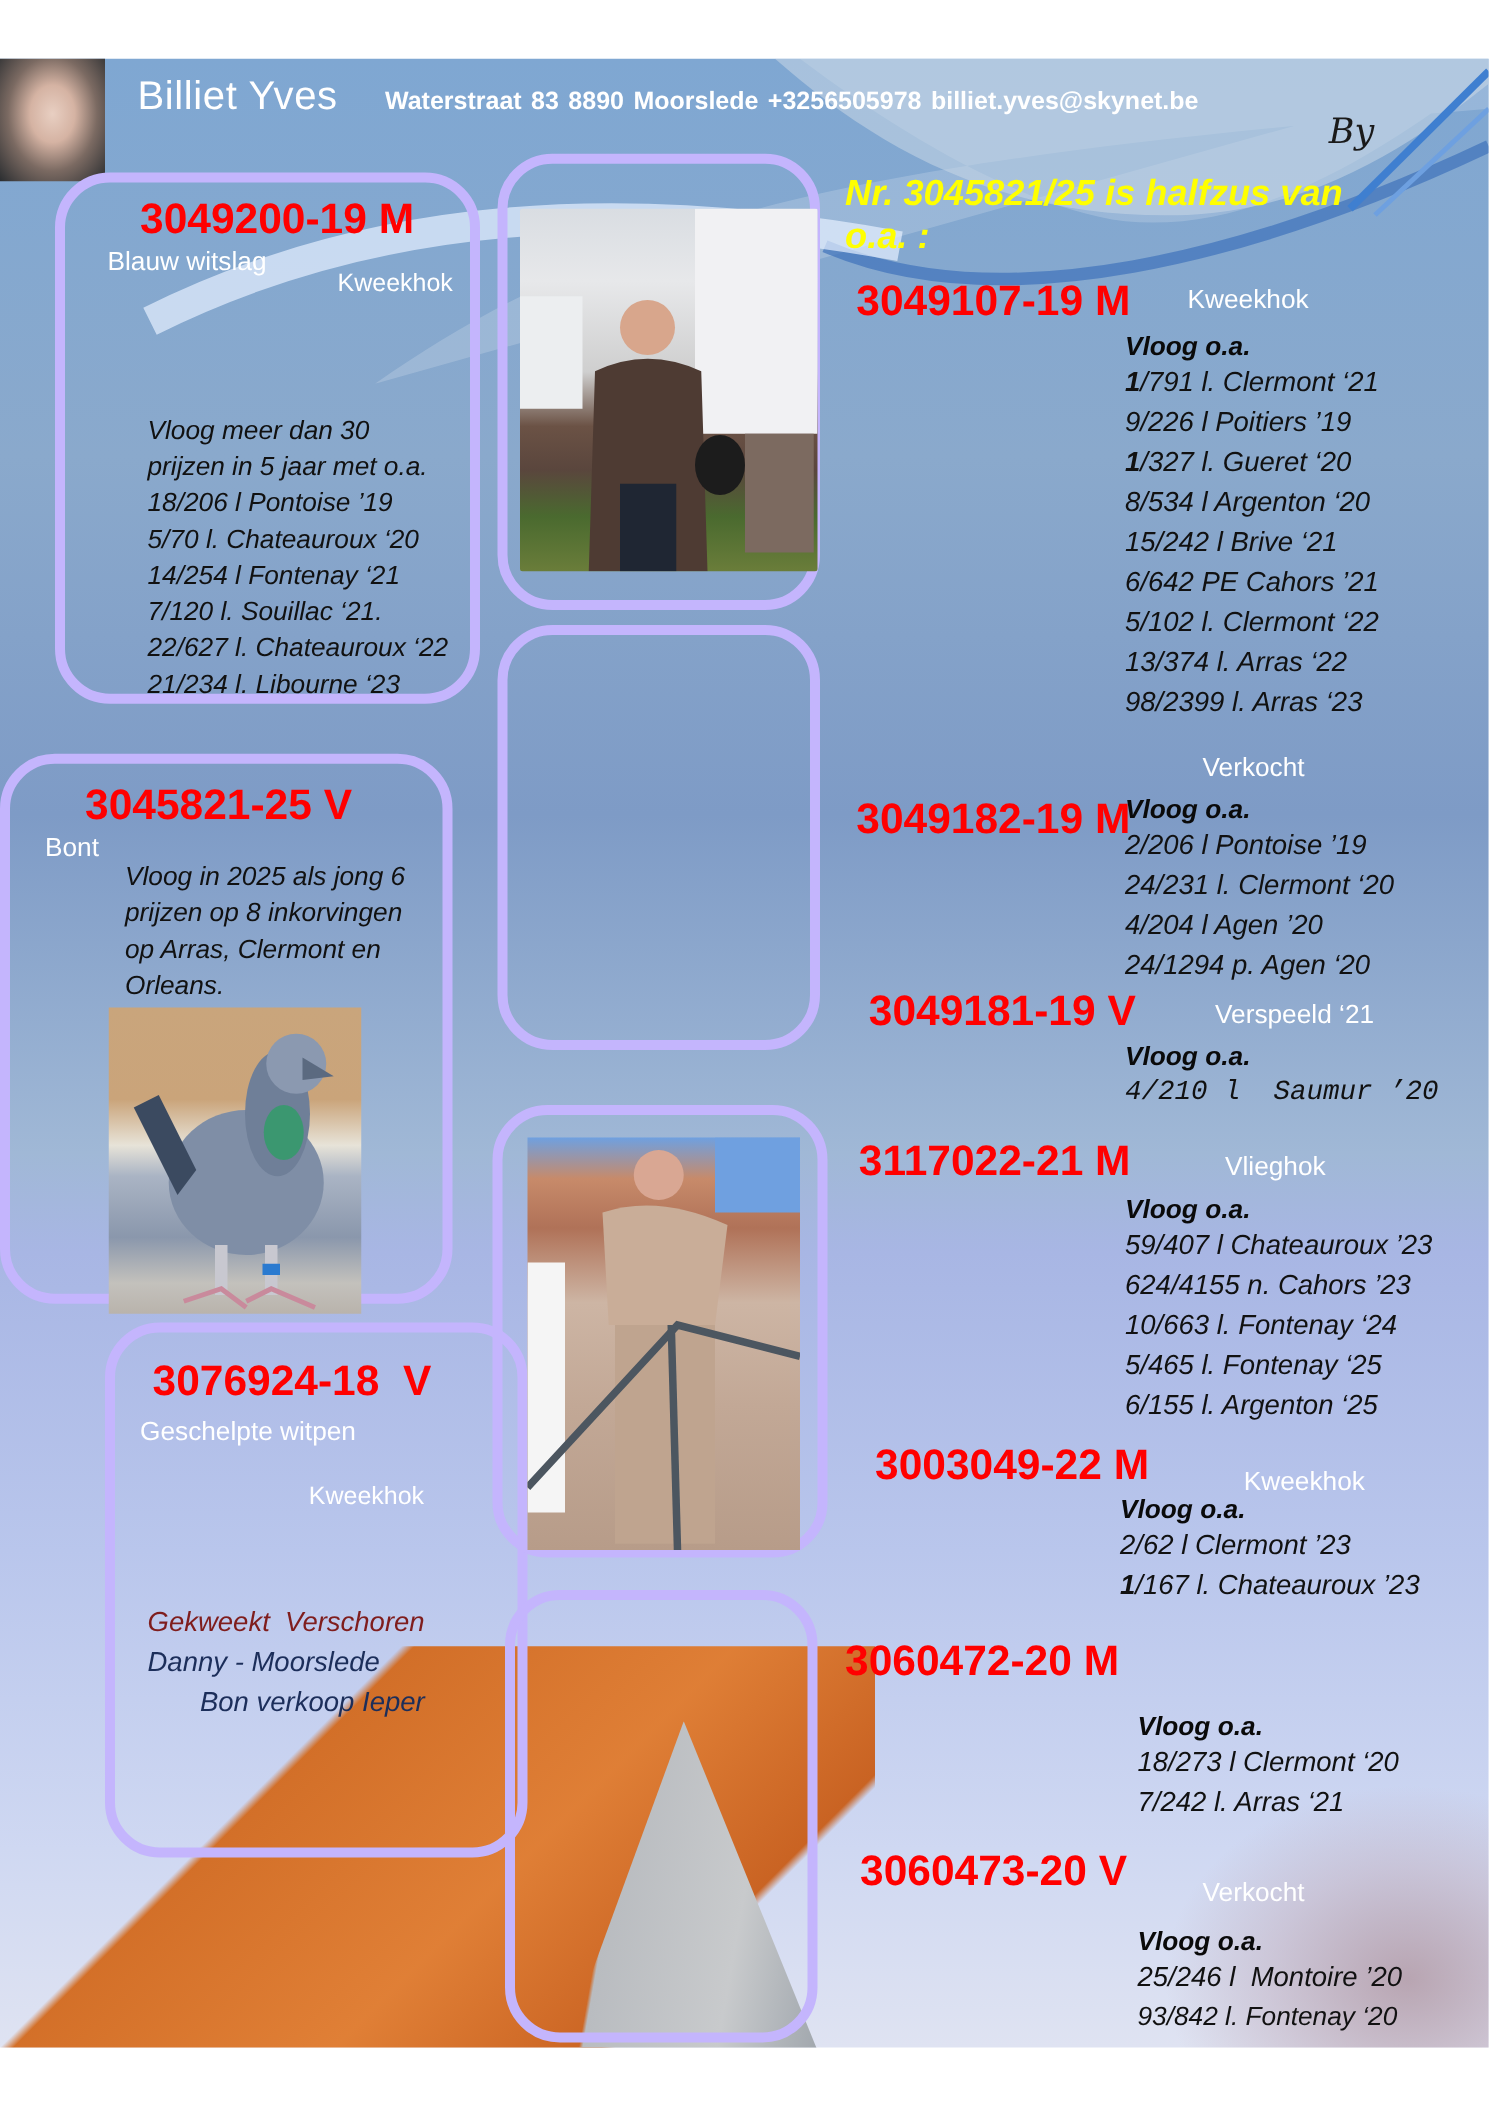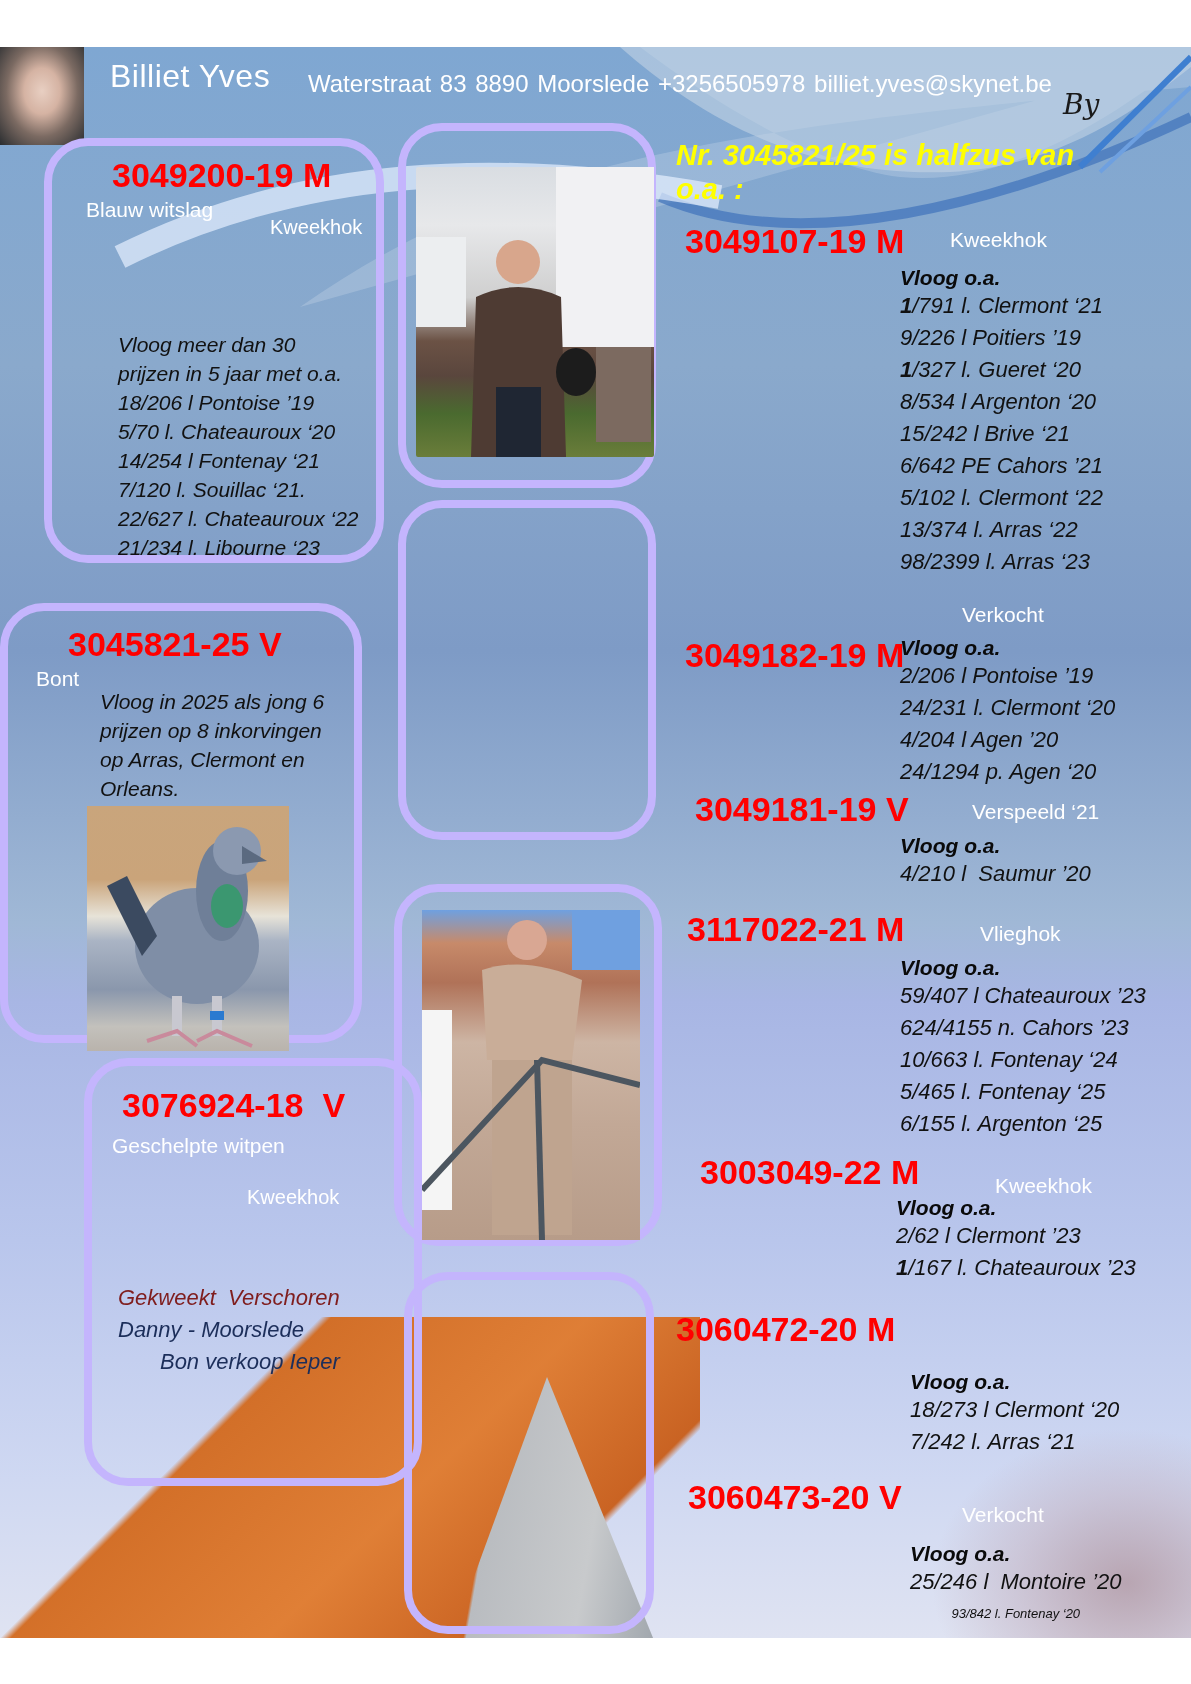--- a/index.html
+++ b/index.html
@@ -23,21 +23,21 @@
   }
   .blossom {
     position: absolute; left: 930px; top: 1380px; width: 280px; height: 260px;
     background: radial-gradient(ellipse at 70% 60%, rgba(170,140,150,0.7) 0%, rgba(190,170,185,0.45) 40%, transparent 70%);
   }
   .header-photo {
     position: absolute; left: 0; top: 47px; width: 84px; height: 98px;
     background: radial-gradient(ellipse at 50% 45%, #e8cfc2 0%, #d5b3a3 30%, #7b6a62 60%, #2a2d30 100%);
   }
   .header-name { position: absolute; left: 110px; top: 58px; font-size: 32px; color: #ffffff; letter-spacing: 0.5px; }
-  .header-contact { position: absolute; left: 308px; top: 70px; font-size: 24px; color: #ffffff; word-spacing: 2px; }
+  .header-contact { position: absolute; left: 308px; top: 70px; font-size: 20px; color: #ffffff; word-spacing: 2px; font-weight: bold; }
   .header-sig { position: absolute; left: 1063px; top: 88px; font-family: "DejaVu Serif", serif; font-style: italic; font-size: 28px; color: #1a1a1a; }
 
   .card { position: absolute; border: 8px solid #c4b5fd; border-radius: 44px; }
   .ring-red { color: #ff0000; font-weight: bold; font-family: "Liberation Sans", sans-serif; }
   .white-lbl { color: #ffffff; font-size: 21px; }
   .body-txt { color: #111111; font-size: 22px; line-height: 31px; }
   .ital { font-style: italic; color: #111; font-size: 21px; line-height: 29px; }
   .vloog { font-weight: bold; font-style: italic; color: #0a0a0a; font-size: 21px; }
   .res-line { font-style: italic; color: #111; font-size: 22px; line-height: 32px; }
   .res-line b { font-style: italic; }
@@ -189,21 +189,21 @@
   <div class="res-line">2/206 l Pontoise ’19</div>
   <div class="res-line">24/231 l. Clermont ‘20</div>
   <div class="res-line">4/204 l Agen ’20</div>
   <div class="res-line">24/1294 p. Agen ‘20</div>
 </div>
 
 <div class="ring-red right-ring" style="position:absolute;left:695px;top:790px;">3049181-19 V</div>
 <div class="right-status" style="left:972px;top:800px;">Verspeeld ‘21</div>
 <div style="position:absolute;left:900px;top:834px;">
   <div class="vloog">Vloog o.a.</div>
-  <div class="res-line" style="white-space:pre;">4/210 l  Saumur ’20</div>
+  <div class="res-line" style="white-space:pre;font-family:Liberation Mono, monospace;">4/210 l  Saumur ’20</div>
 </div>
 
 <div class="ring-red right-ring" style="position:absolute;left:687px;top:910px;">3117022-21 M</div>
 <div class="right-status" style="left:980px;top:922px;">Vlieghok</div>
 <div style="position:absolute;left:900px;top:956px;">
   <div class="vloog">Vloog o.a.</div>
   <div class="res-line">59/407 l Chateauroux ’23</div>
   <div class="res-line">624/4155 n. Cahors ’23</div>
   <div class="res-line">10/663 l. Fontenay ‘24</div>
   <div class="res-line">5/465 l. Fontenay ‘25</div>
@@ -223,14 +223,14 @@
   <div class="vloog">Vloog o.a.</div>
   <div class="res-line">18/273 l Clermont ‘20</div>
   <div class="res-line">7/242 l. Arras ‘21</div>
 </div>
 
 <div class="ring-red right-ring" style="position:absolute;left:688px;top:1478px;">3060473-20 V</div>
 <div class="right-status" style="left:962px;top:1503px;">Verkocht</div>
 <div style="position:absolute;left:910px;top:1542px;">
   <div class="vloog">Vloog o.a.</div>
   <div class="res-line" style="white-space:pre;">25/246 l  Montoire ’20</div>
-  <div class="res-line" style="font-size:13px;text-align:center;">93/842 l. Fontenay ‘20</div>
+  <div class="res-line" style="font-size:21px;">93/842 l. Fontenay ‘20</div>
 </div>
 
 </body></html>

